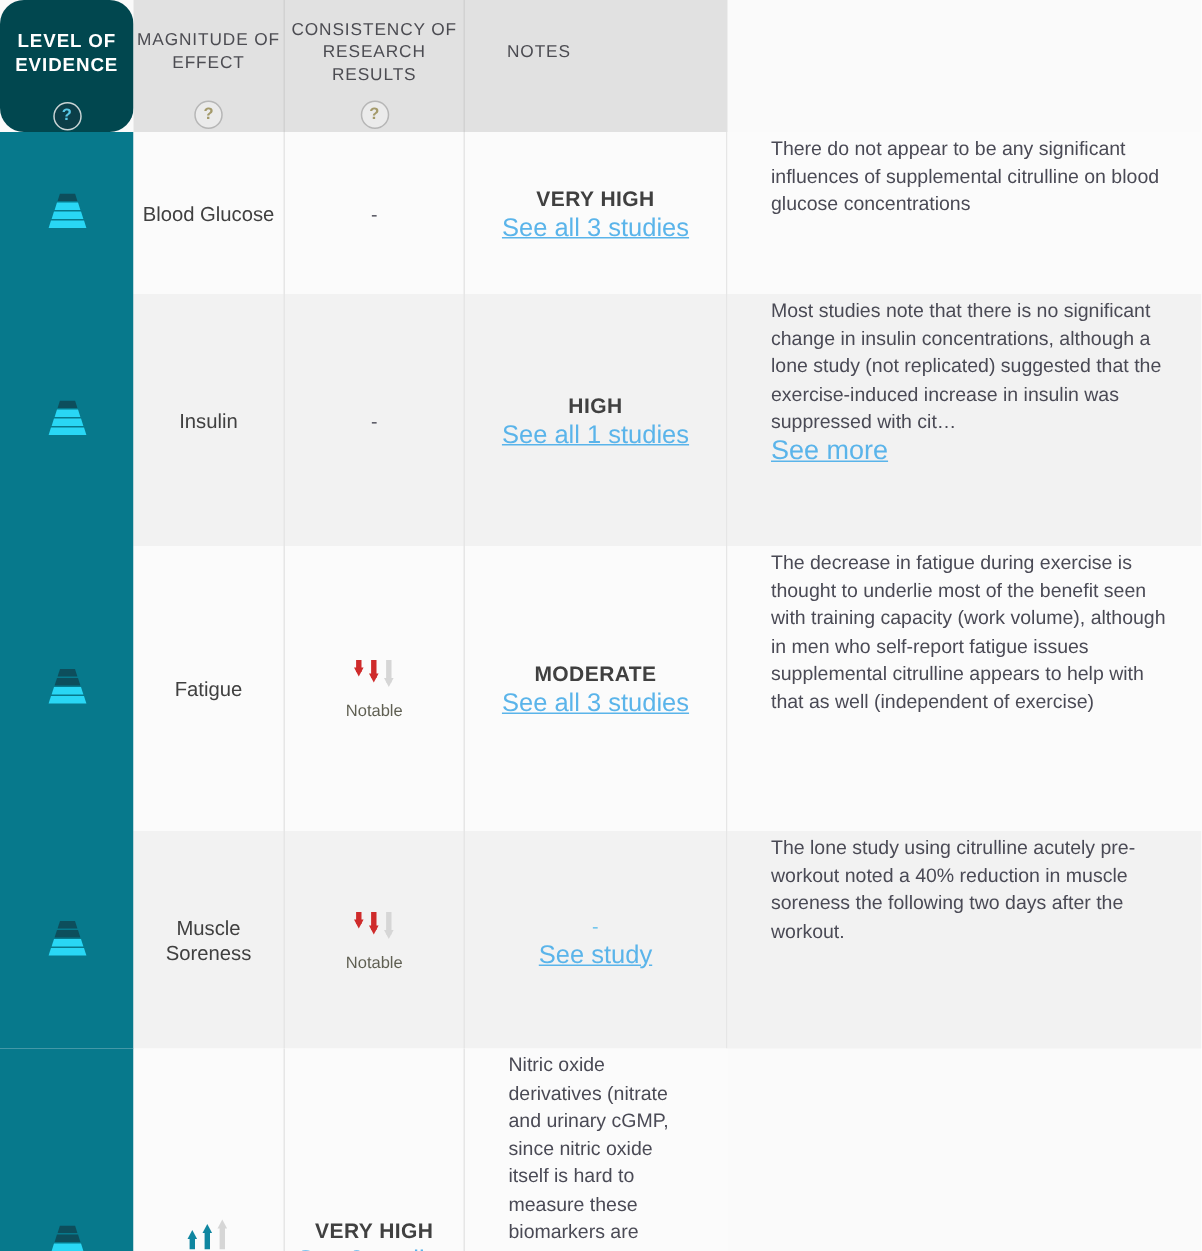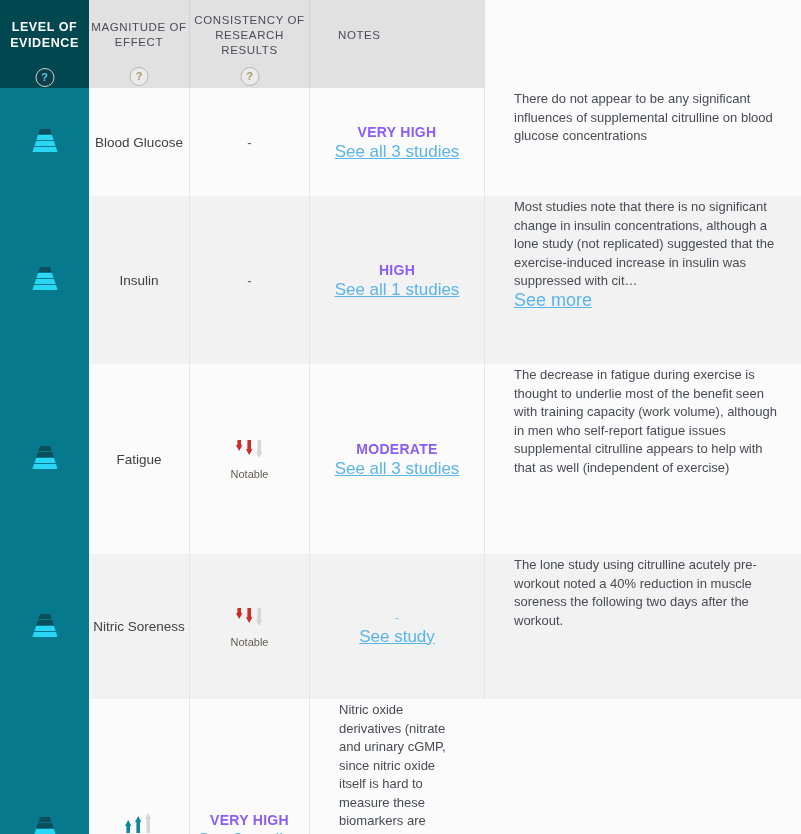--- a/index.html
+++ b/index.html
@@ -41,20 +41,21 @@
     color: #4c4c52;
     font-size: 11.5px;
     letter-spacing: .6px;
     text-align: center;
     line-height: 15px;
     padding-bottom: 18px;
   }
   .hdr.loe {
     background: #01474f;
     border-right: none;
+    border-radius: 16px;
   }
   .hdr.loe .hdr-label {
     color: #ffffff;
     font-weight: bold;
     font-size: 12.5px;
     line-height: 16px;
   }
   .hdr.notes {
     justify-content: flex-start;
     border-right: none;
@@ -117,21 +118,21 @@
     flex-direction: column;
     color: #5b5b50;
     font-size: 11px;
   }
   .cell.consistency {
     flex-direction: column;
     text-align: center;
     line-height: 19px;
   }
   .cons-rating {
-    color: #8b5cf6;
+    color: #404040;
     font-weight: bold;
     font-size: 14px;
     letter-spacing: .3px;
   }
   .cons-rating.dash {
     color: #6ec4ec;
     font-weight: normal;
     font-size: 13px;
   }
   .cons-link {
@@ -285,21 +286,21 @@
           <span>
             <svg class="pyramid" viewBox="0 0 40 26" xmlns="http://www.w3.org/2000/svg">
               <path d="M15,0 L25,0 L26.6,5 L13.4,5 Z" fill="#0d4e5c"></path>
               <path d="M13.0,6 L27.0,6 L28.6,11 L11.4,11 Z" fill="#0d4e5c"></path>
               <path d="M11.0,12 L29.0,12 L30.6,17 L9.4,17 Z" fill="#29d7f5"></path>
               <path d="M9.0,18 L31.0,18 L32.6,23 L7.4,23 Z" fill="#29d7f5"></path>
             </svg>
           </span>
         </div>
         <div class="cell outcome">
-          <span>Nitric Soreness</span>
+          <span>Muscle Soreness</span>
         </div>
         <div class="cell magnitude">
           <span>
             <svg class="arrows" width="34" height="24" viewBox="0 0 34 24" xmlns="http://www.w3.org/2000/svg">
               <rect x="4.4" y="2" width="3.6" height="8" fill="#cf2b2b"></rect>
               <path d="M3,7 L6.2,13 L9.4,7 Z" fill="#cf2b2b"></path>
               <rect x="14.4" y="2" width="3.6" height="12" fill="#cf2b2b"></rect>
               <path d="M13,11 L16.2,17 L19.4,11 Z" fill="#cf2b2b"></path>
               <rect x="24.4" y="2" width="3.6" height="15" fill="#d6d6d6"></rect>
               <path d="M23,14 L26.2,20 L29.4,14 Z" fill="#d6d6d6"></path>

